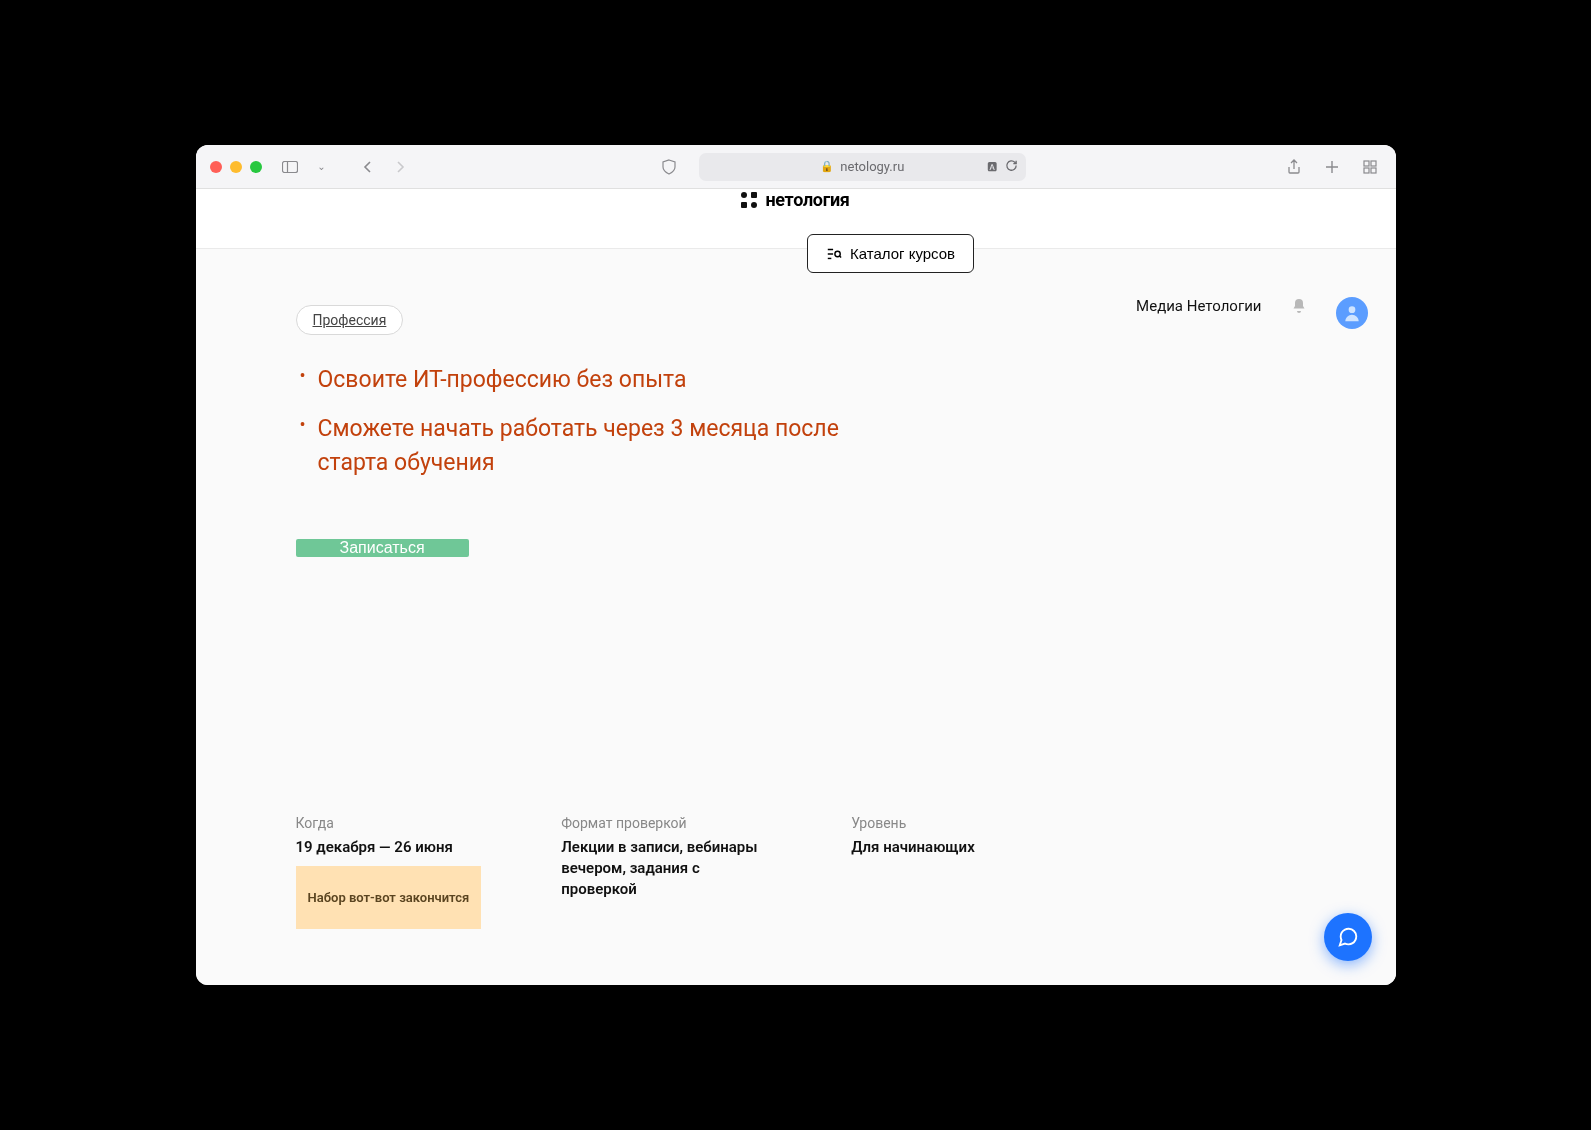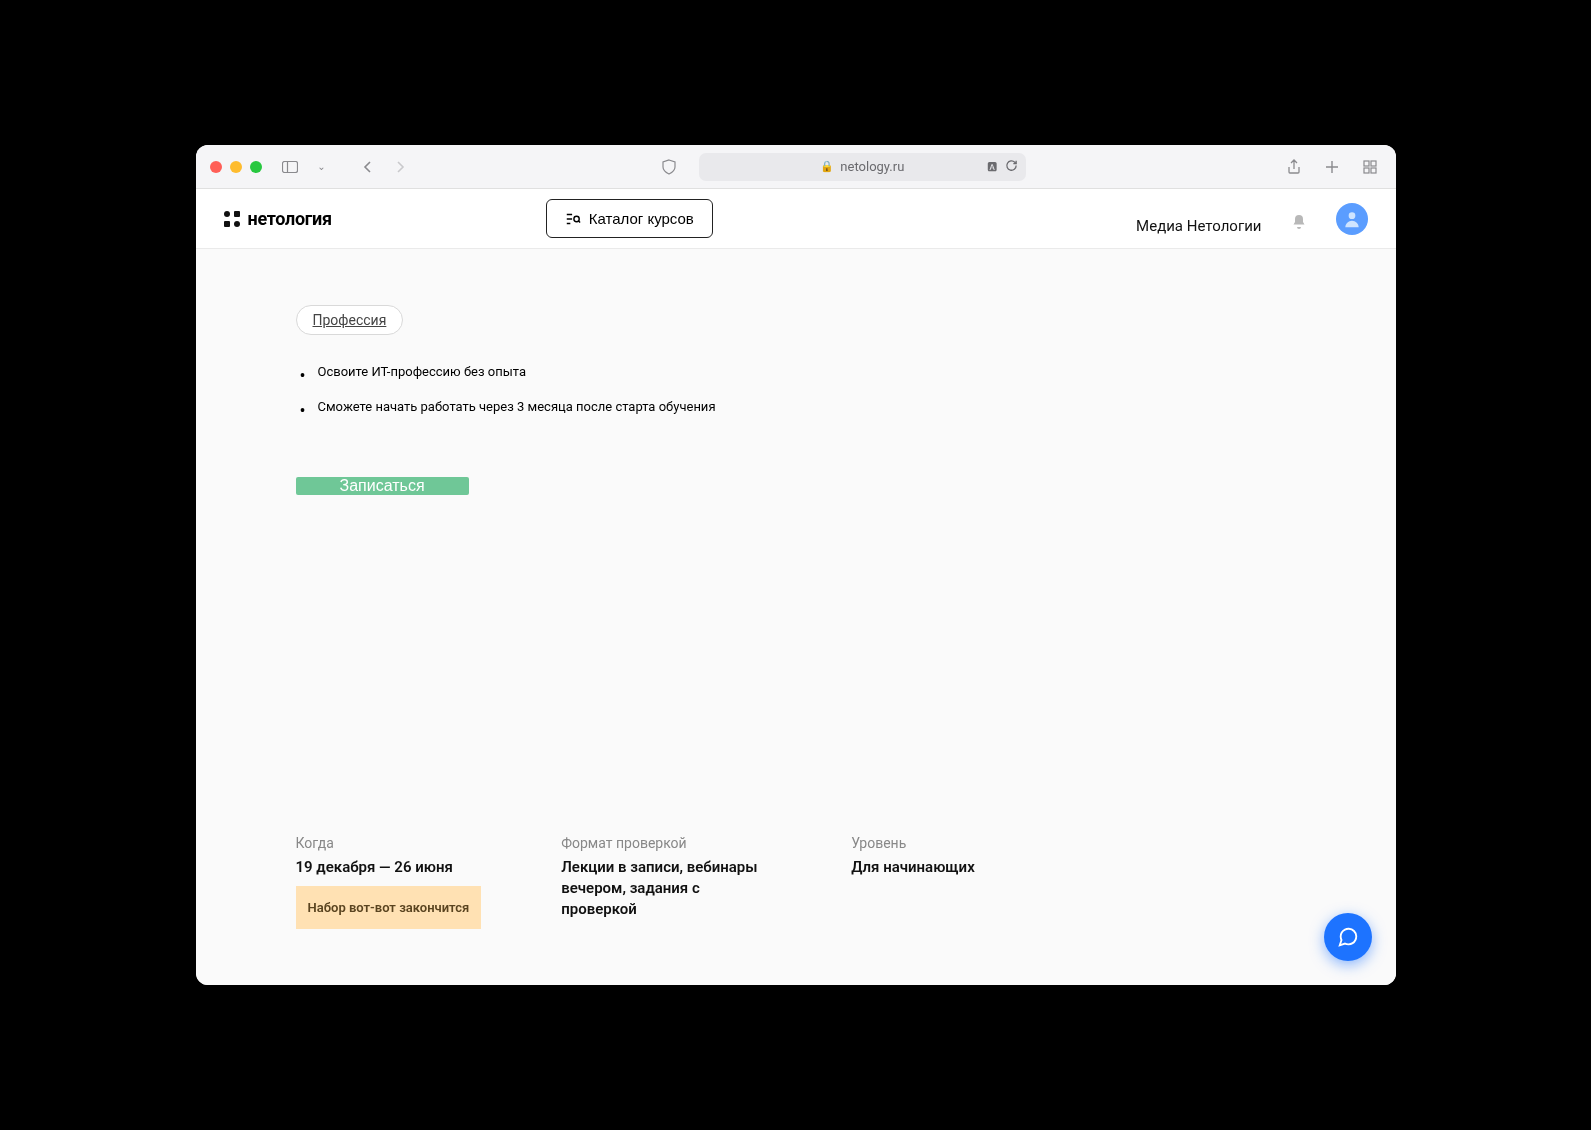--- a/index.html
+++ b/index.html
@@ -70,40 +70,41 @@
 .site-header {
   height: 60px;
   border-bottom: 1px solid #eaeaea;
   background: #fff;
   display: flex;
   align-items: center;
   padding: 0 28px;
   gap: 24px;
   position: relative;
   z-index: 5;
+  flex-direction: column;
 }
 .logo {
   display: flex; align-items: center; gap: 8px;
   font-weight: 700; font-size: 18px; letter-spacing: -0.3px;
 }
 .logo-icon { width: 16px; height: 16px; position: relative; }
 .logo-icon::before, .logo-icon::after {
   content: ""; position: absolute; width: 6px; height: 6px; background: #111;
 }
 .logo-icon::before { top: 0; left: 0; border-radius: 50%; box-shadow: 10px 10px 0 #111; }
 .logo-icon::after { top: 0; left: 10px; border-radius: 1px; box-shadow: -10px 10px 0 #111; }
 .catalog-btn {
   display: flex; align-items: center; gap: 8px;
   border: 1px solid #222; border-radius: 6px;
   padding: 10px 18px; font-size: 15px; background: #fff;
   margin-left: 190px;
 }
 .catalog-btn svg { width: 16px; height: 16px; }
 .header-right {
-  margin-left: auto; display: flex; align-items: flex-end; gap: 28px;
+  margin-left: auto; display: flex; align-items: flex-start; gap: 28px;
 }
 .media-link { font-size: 15px; color: #111; }
 .bell-icon { color: #b8b8b8; }
 .avatar { width: 32px; height: 32px; border-radius: 50%; background: #5b9dff; display:flex; align-items:center; justify-content:center; }
 .avatar svg { width: 20px; height: 20px; fill: #cfe4ff; }
 
 .hero {
   position: relative;
   height: calc(100% - 60px);
   padding: 56px 0 0 100px;
@@ -127,23 +128,23 @@
 }
 .bullets {
   margin-top: 28px;
   max-width: 560px;
   list-style: none;
 }
 .bullets li {
   position: relative;
   padding-left: 22px;
   margin-bottom: 16px;
-  font-size: 13px;
+  font-size: 23px;
   line-height: 1.45;
-  color: #000000;
+  color: #c2410c;
 }
 .bullets li::before {
   content: "•"; position: absolute; left: 4px; top: 0; font-size: 18px;
 }
 .cta {
   margin-top: 44px;
   display: inline-block;
   background: #6fc797;
   color: #fff;
   border: none;
@@ -162,21 +163,21 @@
 .info-col { max-width: 210px; }
 .info-label { font-size: 14px; color: #888; margin-bottom: 6px; }
 .info-value { font-size: 15px; font-weight: 600; color: #111; line-height: 1.4; }
 .warn-badge {
   display: inline-block;
   margin-top: 8px;
   background: #ffe1b3;
   color: #5a4420;
   font-size: 13px;
   font-weight: 600;
-  padding: 14px 12px;
+  padding: 24px 12px;
 }
 .hero-bg {
   position: absolute;
   top: 0; right: -40px;
   width: 720px; height: 100%;
   z-index: -1;
   opacity: 0.9;
 }
 .desk {
   position: absolute; bottom: 0; left: 0; right: 0;

